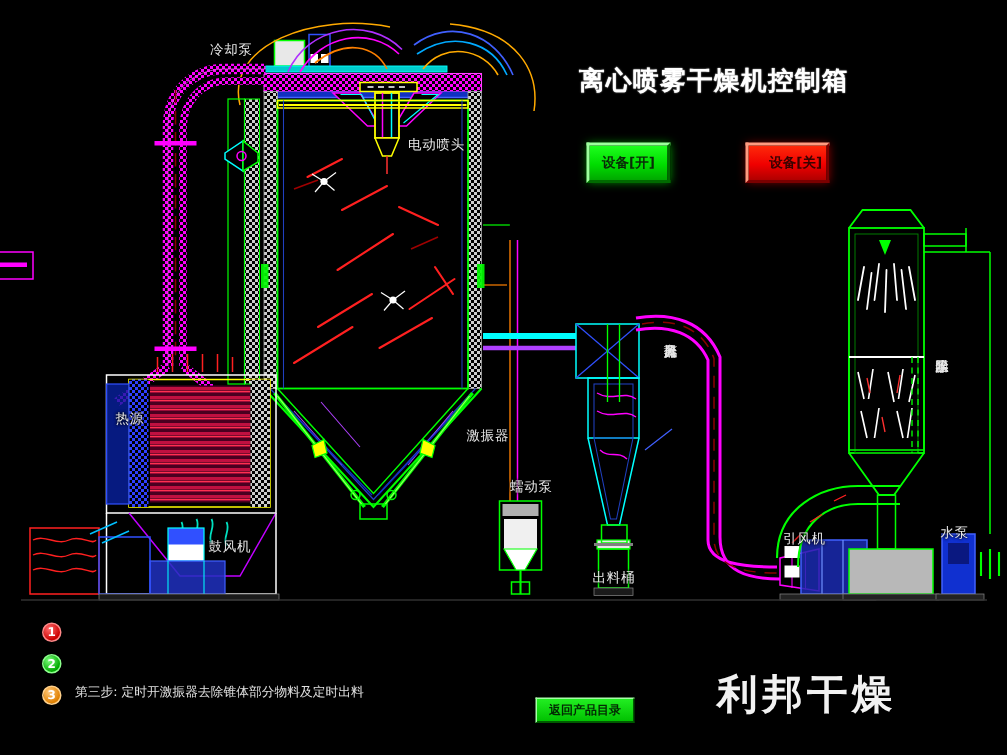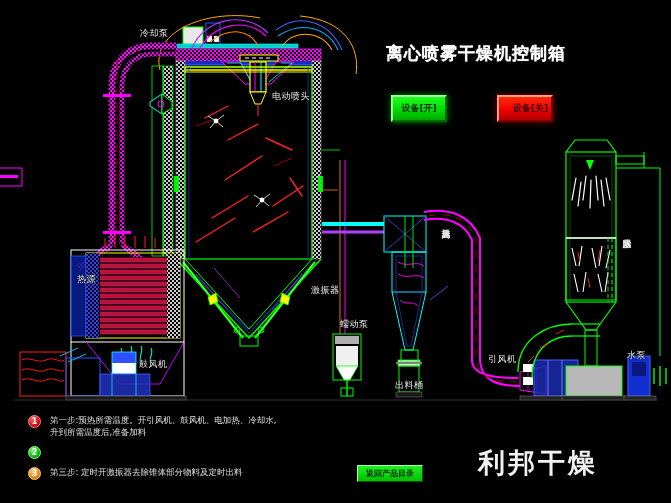--- a/index.html
+++ b/index.html
@@ -537,29 +537,27 @@
   <div id="labels">
       <div class="lbl" style="left: 140px; top: 27px;">冷却泵</div>
       <div class="lbl" style="left: 272px; top: 90px;">电动喷头</div>
       <div class="lbl" style="left: 50px; top: 273px; margin-left: 27px;">热源</div>
       <div class="lbl" style="left: 139px; top: 358px;">鼓风机</div>
       <div class="lbl" style="left: 311px; top: 284px;">激振器</div>
       <div class="lbl" style="left: 340px; top: 318px; font-family: Liberation Serif, serif;">蠕动泵</div>
       <div class="lbl" style="left: 395px; top: 379px;">出料桶</div>
       <div class="lbl vert" style="left: 441px; top: 222px;">旋风分离器</div>
       <div class="lbl vert" style="left: 622px; top: 232px;">水膜除尘器</div>
-      <div class="lbl" style="left: 488px; top: 353px;">引风机</div>
+      <div class="lbl" style="left: 522px; top: 353px;">引风机</div>
       <div class="lbl" style="left: 627px; top: 349px;">水泵</div>
     </div>
 
   <div class="steps" id="steps">
       <div class="step">
         <div class="bullet b1">1</div>
-        <div class="stxt">第一步:预热所需温度。开引风机、鼓风机、电加热、冷却水,
-升到所需温度后,准备加料</div>
       </div>
       <div class="step">
         <div class="bullet b2">2</div>
       </div>
       <div class="step">
         <div class="bullet b3">3</div>
         <div class="stxt">第三步: 定时开激振器去除锥体部分物料及定时出料</div>
       </div>
     </div>
 

